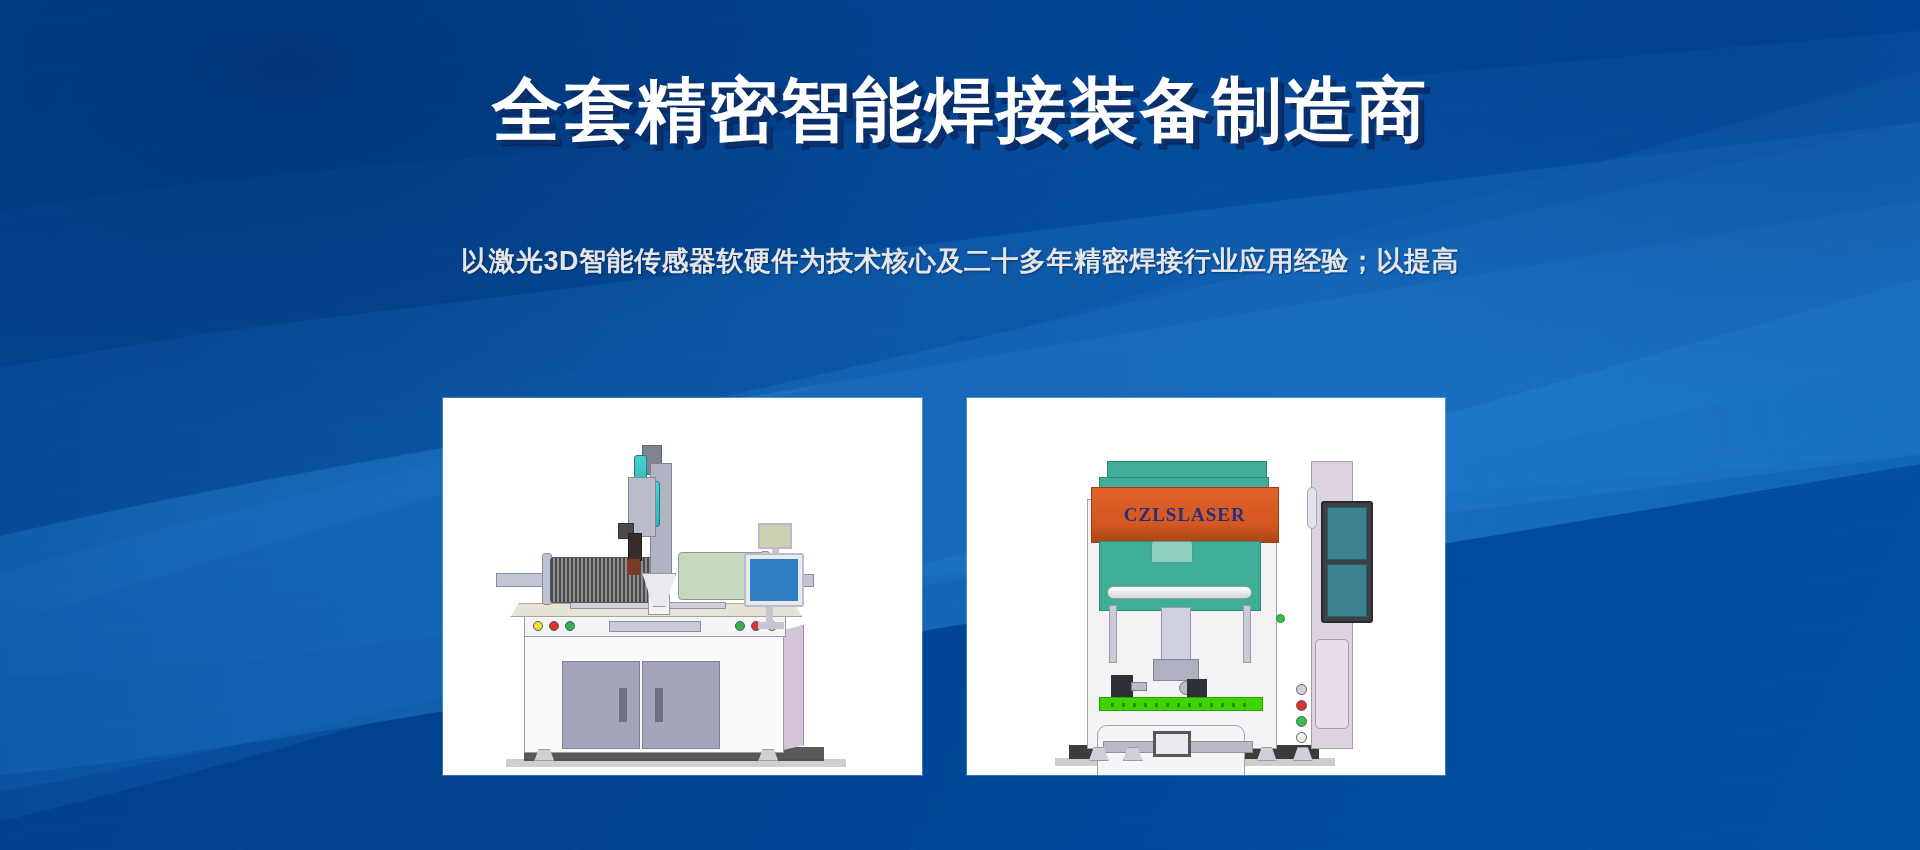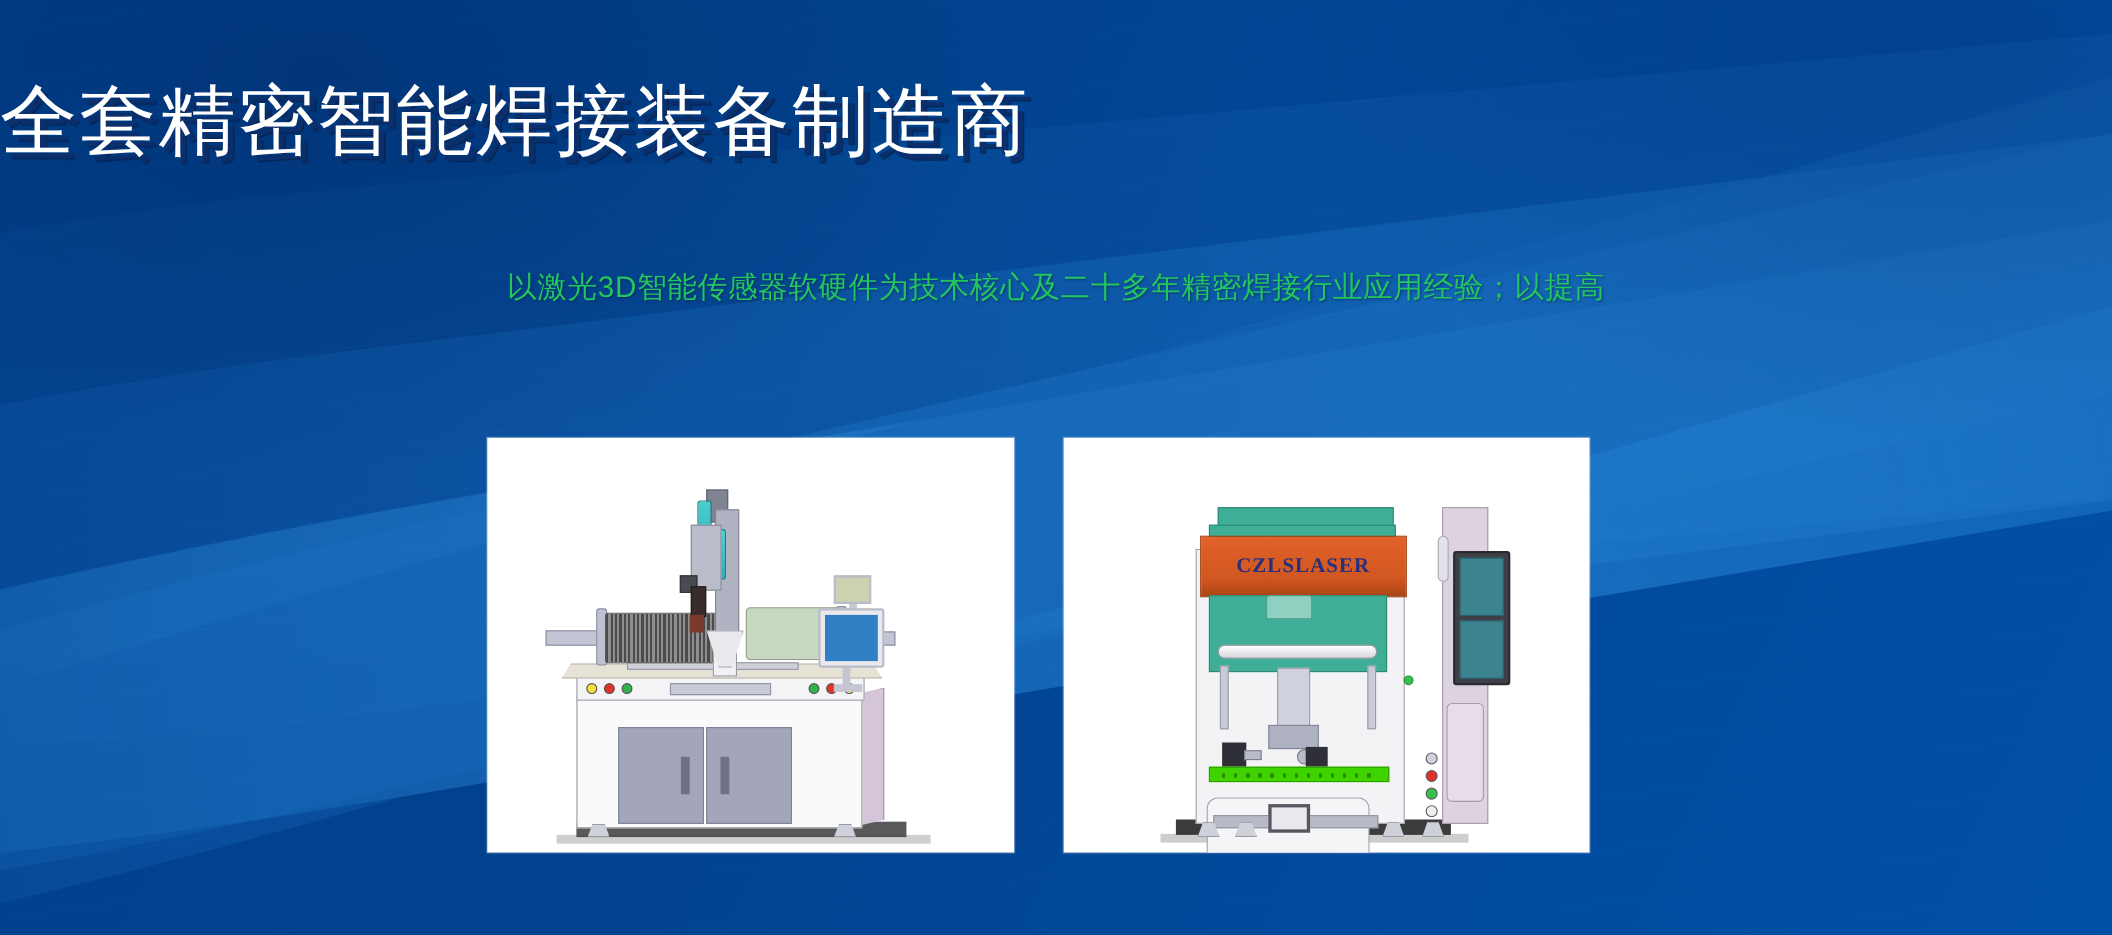--- a/index.html
+++ b/index.html
@@ -76,40 +76,41 @@
     background:
       radial-gradient(ellipse 900px 520px at 15% 8%, rgba(0,30,80,.30), rgba(0,0,0,0) 70%),
       radial-gradient(ellipse 900px 520px at 92% 4%, rgba(0,30,80,.22), rgba(0,0,0,0) 70%);
   }
 
   
   #content { position:absolute; inset:0; }
 
   #title {
     position:absolute; top:72px; left:0; width:100%;
-    text-align:left;
+    text-align:center;
     color:#ffffff;
     font-size:70px;
-    font-weight:normal;
+    font-weight:bold;
     letter-spacing:2px;
     line-height:1.1;
     text-shadow:5px 5px 0 #0b2f6b, 6px 6px 1px rgba(3,30,75,.85);
     white-space:nowrap;
   }
 
   #subtitle {
     position:absolute; top:240px; left:50%;
     transform:translateX(-50%);
     width:1120px;
     text-align:center;
-    color:#22c55e;
+    color:#e5e5e5;
     font-size:27px;
     line-height:43px;
     letter-spacing:0.5px;
     text-shadow:1px 1px 2px rgba(0,20,60,.5);
+    font-weight:bold;
   }
   #subtitle .ln { display:block; }
 
   #cards {
     position:absolute;
     top:398px; left:443px;
     width:1002px; height:377px;
     display:flex;
     gap:45px;
   }

